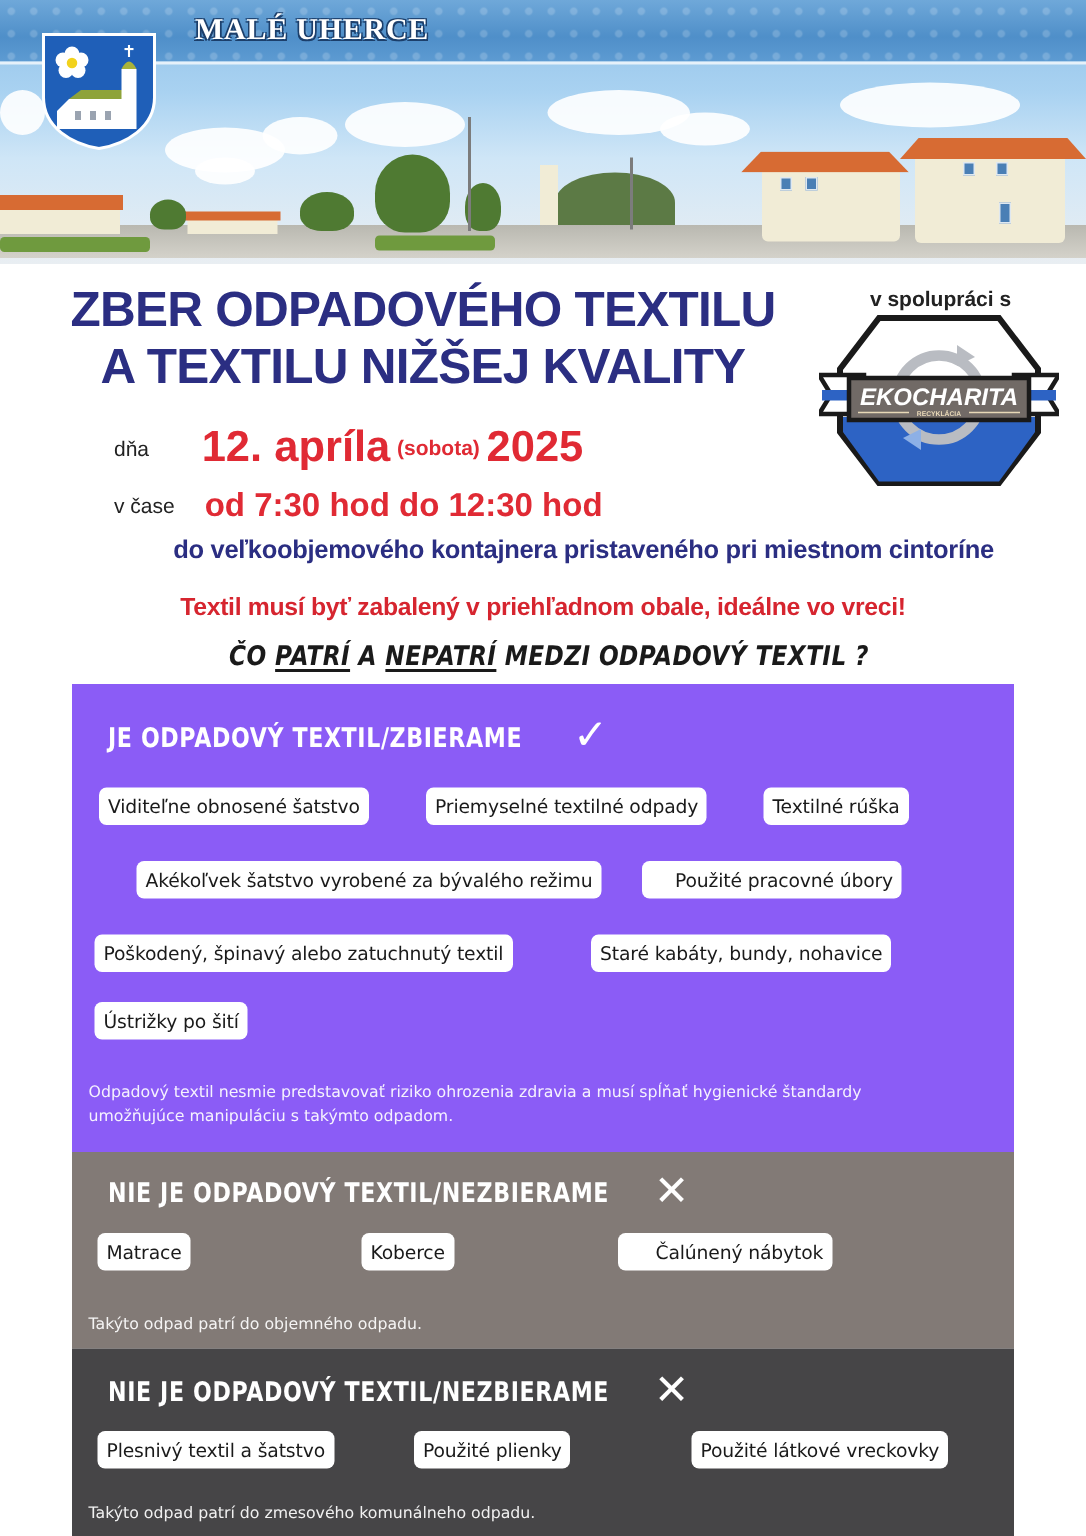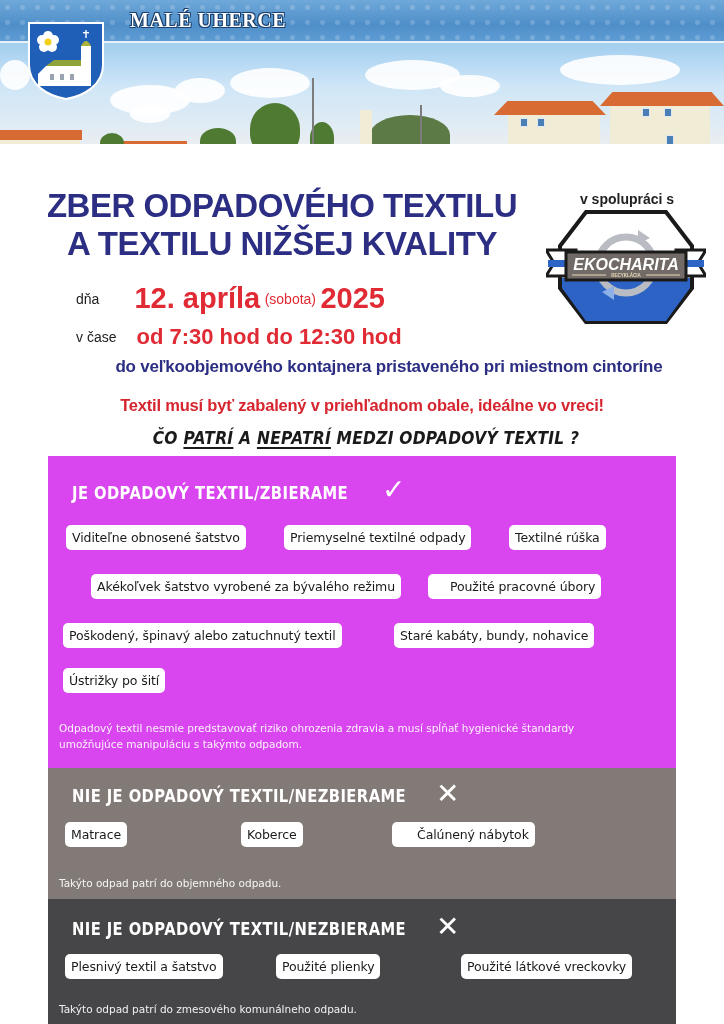--- a/index.html
+++ b/index.html
@@ -1,20 +1,20 @@
 <!DOCTYPE html>
 <html><head>
 <meta charset="utf-8">
 <style>
   * { box-sizing: border-box; margin: 0; padding: 0; }
   html, body { width: 724px; height: 1024px; overflow: hidden; background: #ffffff; }
   body { position: relative; font-family: "Liberation Sans", "DejaVu Sans", sans-serif; }
 
   
-  .header { position: absolute; left: 0; top: 0; width: 724px; height: 144px; overflow: hidden;
+  .header { position: absolute; left: 0; top: 0; width: 724px; height: 176px; overflow: hidden;
     background: linear-gradient(180deg, #8fc0e8 0%, #a9d2f1 35%, #cfe6f7 60%, #e9eef2 100%); }
   .header-band { position: absolute; left: 0; top: 0; width: 724px; height: 43px;
     background: linear-gradient(180deg, #6fa8d9 0%, #4f8fc9 60%, #5d9bd2 100%);
     border-bottom: 2px solid #e6f1fa; }
   .header-band::after { content: ""; position: absolute; inset: 0;
     background-image: radial-gradient(circle, rgba(255,255,255,0.18) 2px, transparent 3px);
     background-size: 15px 15px; }
   .village-name { position: absolute; left: 130px; top: 9px; font-family: "Liberation Serif", "DejaVu Serif", serif;
     font-weight: bold; font-size: 20px; color: #ffffff; letter-spacing: 0.5px;
     text-shadow: 1px 1px 0 #1c3f6b, -1px -1px 0 #1c3f6b, 1px -1px 0 #1c3f6b, -1px 1px 0 #1c3f6b; z-index: 3; }
@@ -35,37 +35,37 @@
   .title { position: absolute; left: 22px; top: 187px; width: 520px; text-align: center;
     font-family: "Liberation Sans", sans-serif; font-weight: bold; color: #2b2e82;
     font-size: 33px; line-height: 38px; letter-spacing: -0.5px; }
   .coop-label { position: absolute; left: 552px; top: 191px; width: 150px; text-align: center;
     font-weight: bold; font-size: 14px; color: #222; }
   .logo { position: absolute; left: 546px; top: 208px; width: 160px; height: 118px; }
 
   .date-row { position: absolute; left: 76px; top: 282px; white-space: nowrap; }
   .date-prefix { display: inline-block; width: 54px; font-size: 14px; color: #222; vertical-align: middle; }
   .date-main { font-size: 29px; font-weight: bold; color: #e02a34; vertical-align: middle; }
-  .date-day { font-size: 14px; font-weight: normal; color: #e02a34; vertical-align: middle; }
+  .date-day { font-size: 14px; font-weight: bold; color: #e02a34; vertical-align: middle; }
   .time-row { position: absolute; left: 76px; top: 324px; white-space: nowrap; }
   .time-prefix { display: inline-block; width: 56px; font-size: 14px; color: #222; vertical-align: middle; }
   .time-main { font-size: 22px; font-weight: bold; color: #e02a34; vertical-align: middle; }
 
   .location { position: absolute; left: 0; top: 357px; width: 710px; text-align: center;
     font-size: 17px; font-weight: bold; color: #2b2e82; letter-spacing: -0.2px; margin-left: 34px; }
   .notice { position: absolute; left: 0; top: 396px; width: 724px; text-align: center;
     font-size: 16.5px; font-weight: bold; color: #d6252f; letter-spacing: -0.2px; }
   .question { position: absolute; left: 0; top: 427px; width: 732px; text-align: center;
     font-size: 18px; font-weight: bold; color: #1a1a1a; letter-spacing: 0.3px;
     font-family: "DejaVu Sans", sans-serif; font-style: italic; transform: scaleX(0.86); }
   .question u { text-decoration: underline; text-underline-offset: 3px; text-decoration-thickness: 2px; }
 
   
   .section { position: absolute; left: 48px; width: 628px; }
-  .sec-blue { top: 456px; height: 312px; background: #d946ef; }
+  .sec-blue { top: 456px; height: 312px; background: #8b5cf6; }
   .sec-gray { top: 768px; height: 131px; background: #827a76; }
   .sec-dark { top: 899px; height: 125px; background: #464547; }
   .sec-title { position: absolute; left: 24px; color: #ffffff; font-family: "DejaVu Sans", sans-serif;
     font-weight: bold; font-size: 18px; letter-spacing: 0.5px; transform-origin: left center;
     transform: scaleX(0.82); white-space: nowrap; }
   .sec-mark { position: absolute; color: #ffffff; font-size: 26px; line-height: 26px; }
   .chip { position: absolute; background: #ffffff; border-radius: 5px; color: #1a1a1a;
     font-family: "DejaVu Sans", sans-serif; font-size: 12.5px; height: 25px; line-height: 25px;
     padding: 0 6px; white-space: nowrap; letter-spacing: -0.1px; }
   .sec-note { position: absolute; left: 11px; color: #ffffff; font-family: "DejaVu Sans", sans-serif;
@@ -189,21 +189,21 @@
     <div>Odpadový textil nesmie predstavovať  riziko ohrozenia zdravia  a musí spĺňať hygienické štandardy</div>
     <div>umožňujúce manipuláciu s takýmto odpadom.</div>
   </div>
 </div>
 
 <div class="section sec-gray">
   <div class="sec-title" style="top:17px;">NIE JE ODPADOVÝ TEXTIL/NEZBIERAME</div>
   <div class="sec-mark" style="left:388px;top:13px;font-weight:normal;font-size:28px;">✕</div>
   <div class="chip" style="left:17px;top:54px;">Matrace</div>
   <div class="chip" style="left:193px;top:54px;">Koberce</div>
-  <div class="chip" style="left:344px;top:54px;padding-left:25px;">Čalúnený nábytok</div>
+  <div class="chip" style="left:364px;top:54px;padding-left:25px;">Čalúnený nábytok</div>
   <div class="sec-note" style="top:107px;left:11px;">Takýto odpad patrí do objemného odpadu.</div>
 </div>
 
 <div class="section sec-dark">
   <div class="sec-title" style="top:19px;">NIE JE ODPADOVÝ TEXTIL/NEZBIERAME</div>
   <div class="sec-mark" style="left:388px;top:15px;font-weight:normal;font-size:28px;">✕</div>
   <div class="chip" style="left:17px;top:55px;">Plesnivý textil a šatstvo</div>
   <div class="chip" style="left:228px;top:55px;">Použité plienky</div>
   <div class="chip" style="left:397px;top:55px;margin-left:16px;">Použité látkové vreckovky</div>
   <div class="sec-note" style="top:102px;left:11px;">Takýto odpad patrí do zmesového komunálneho odpadu.</div>

